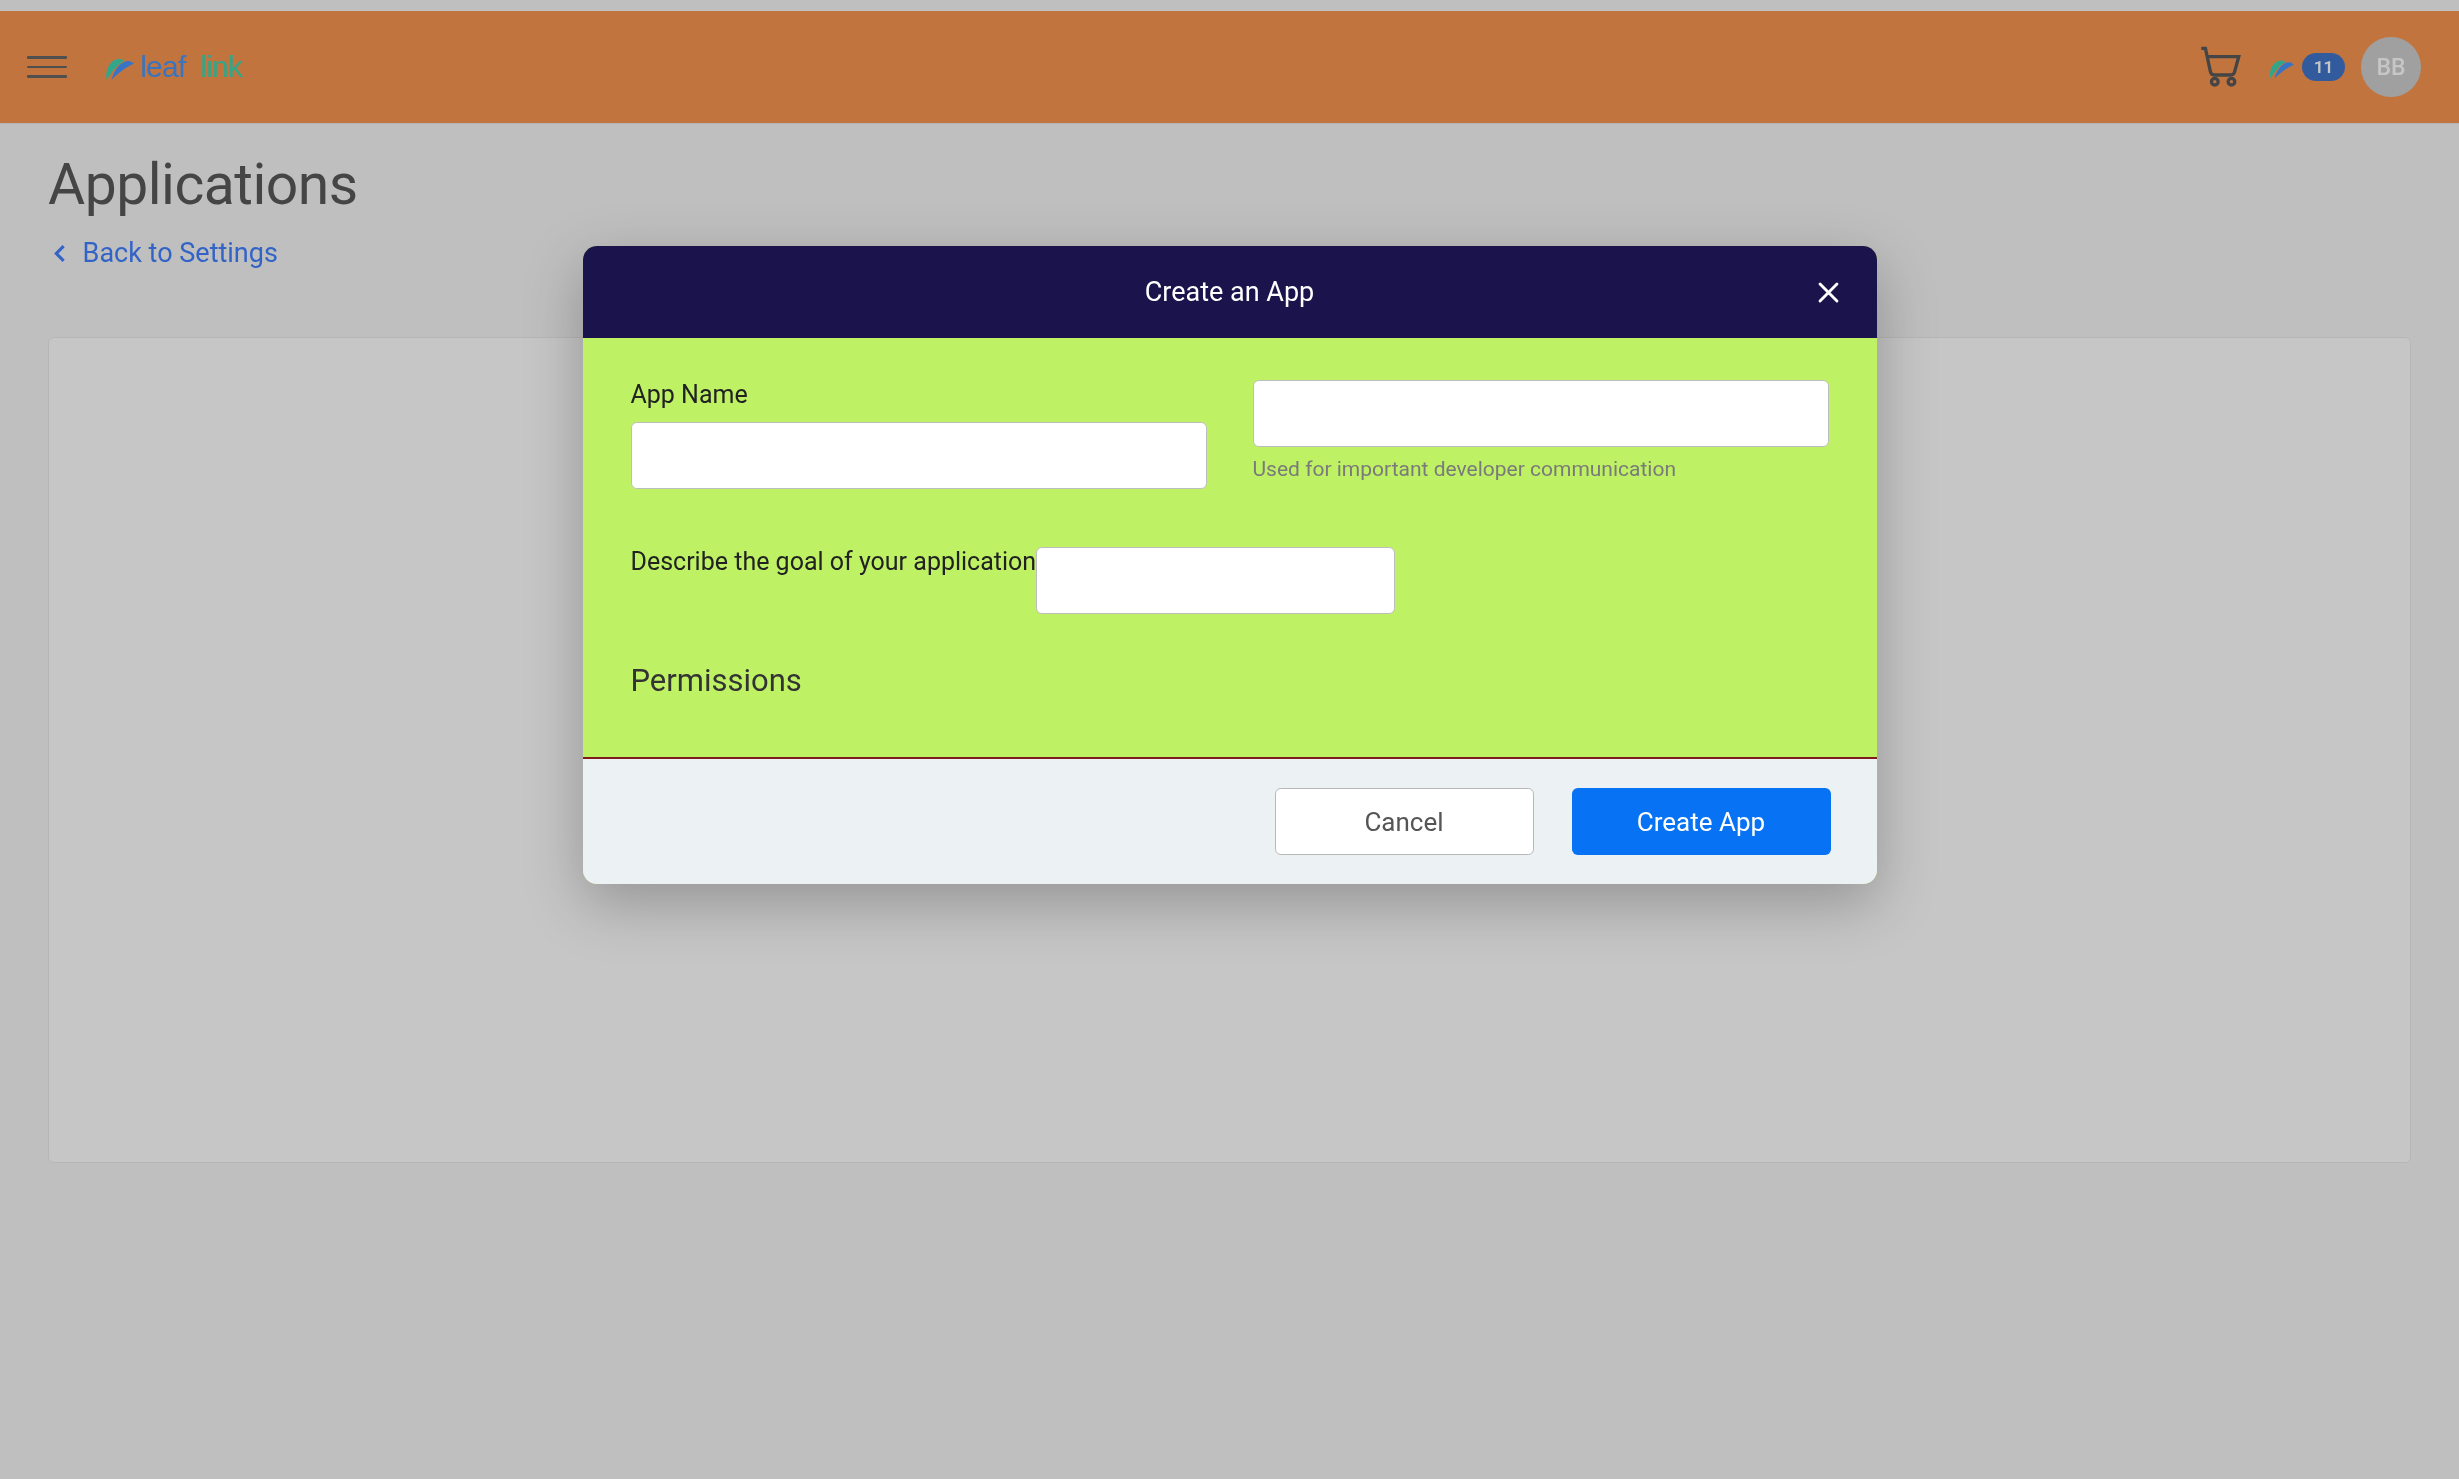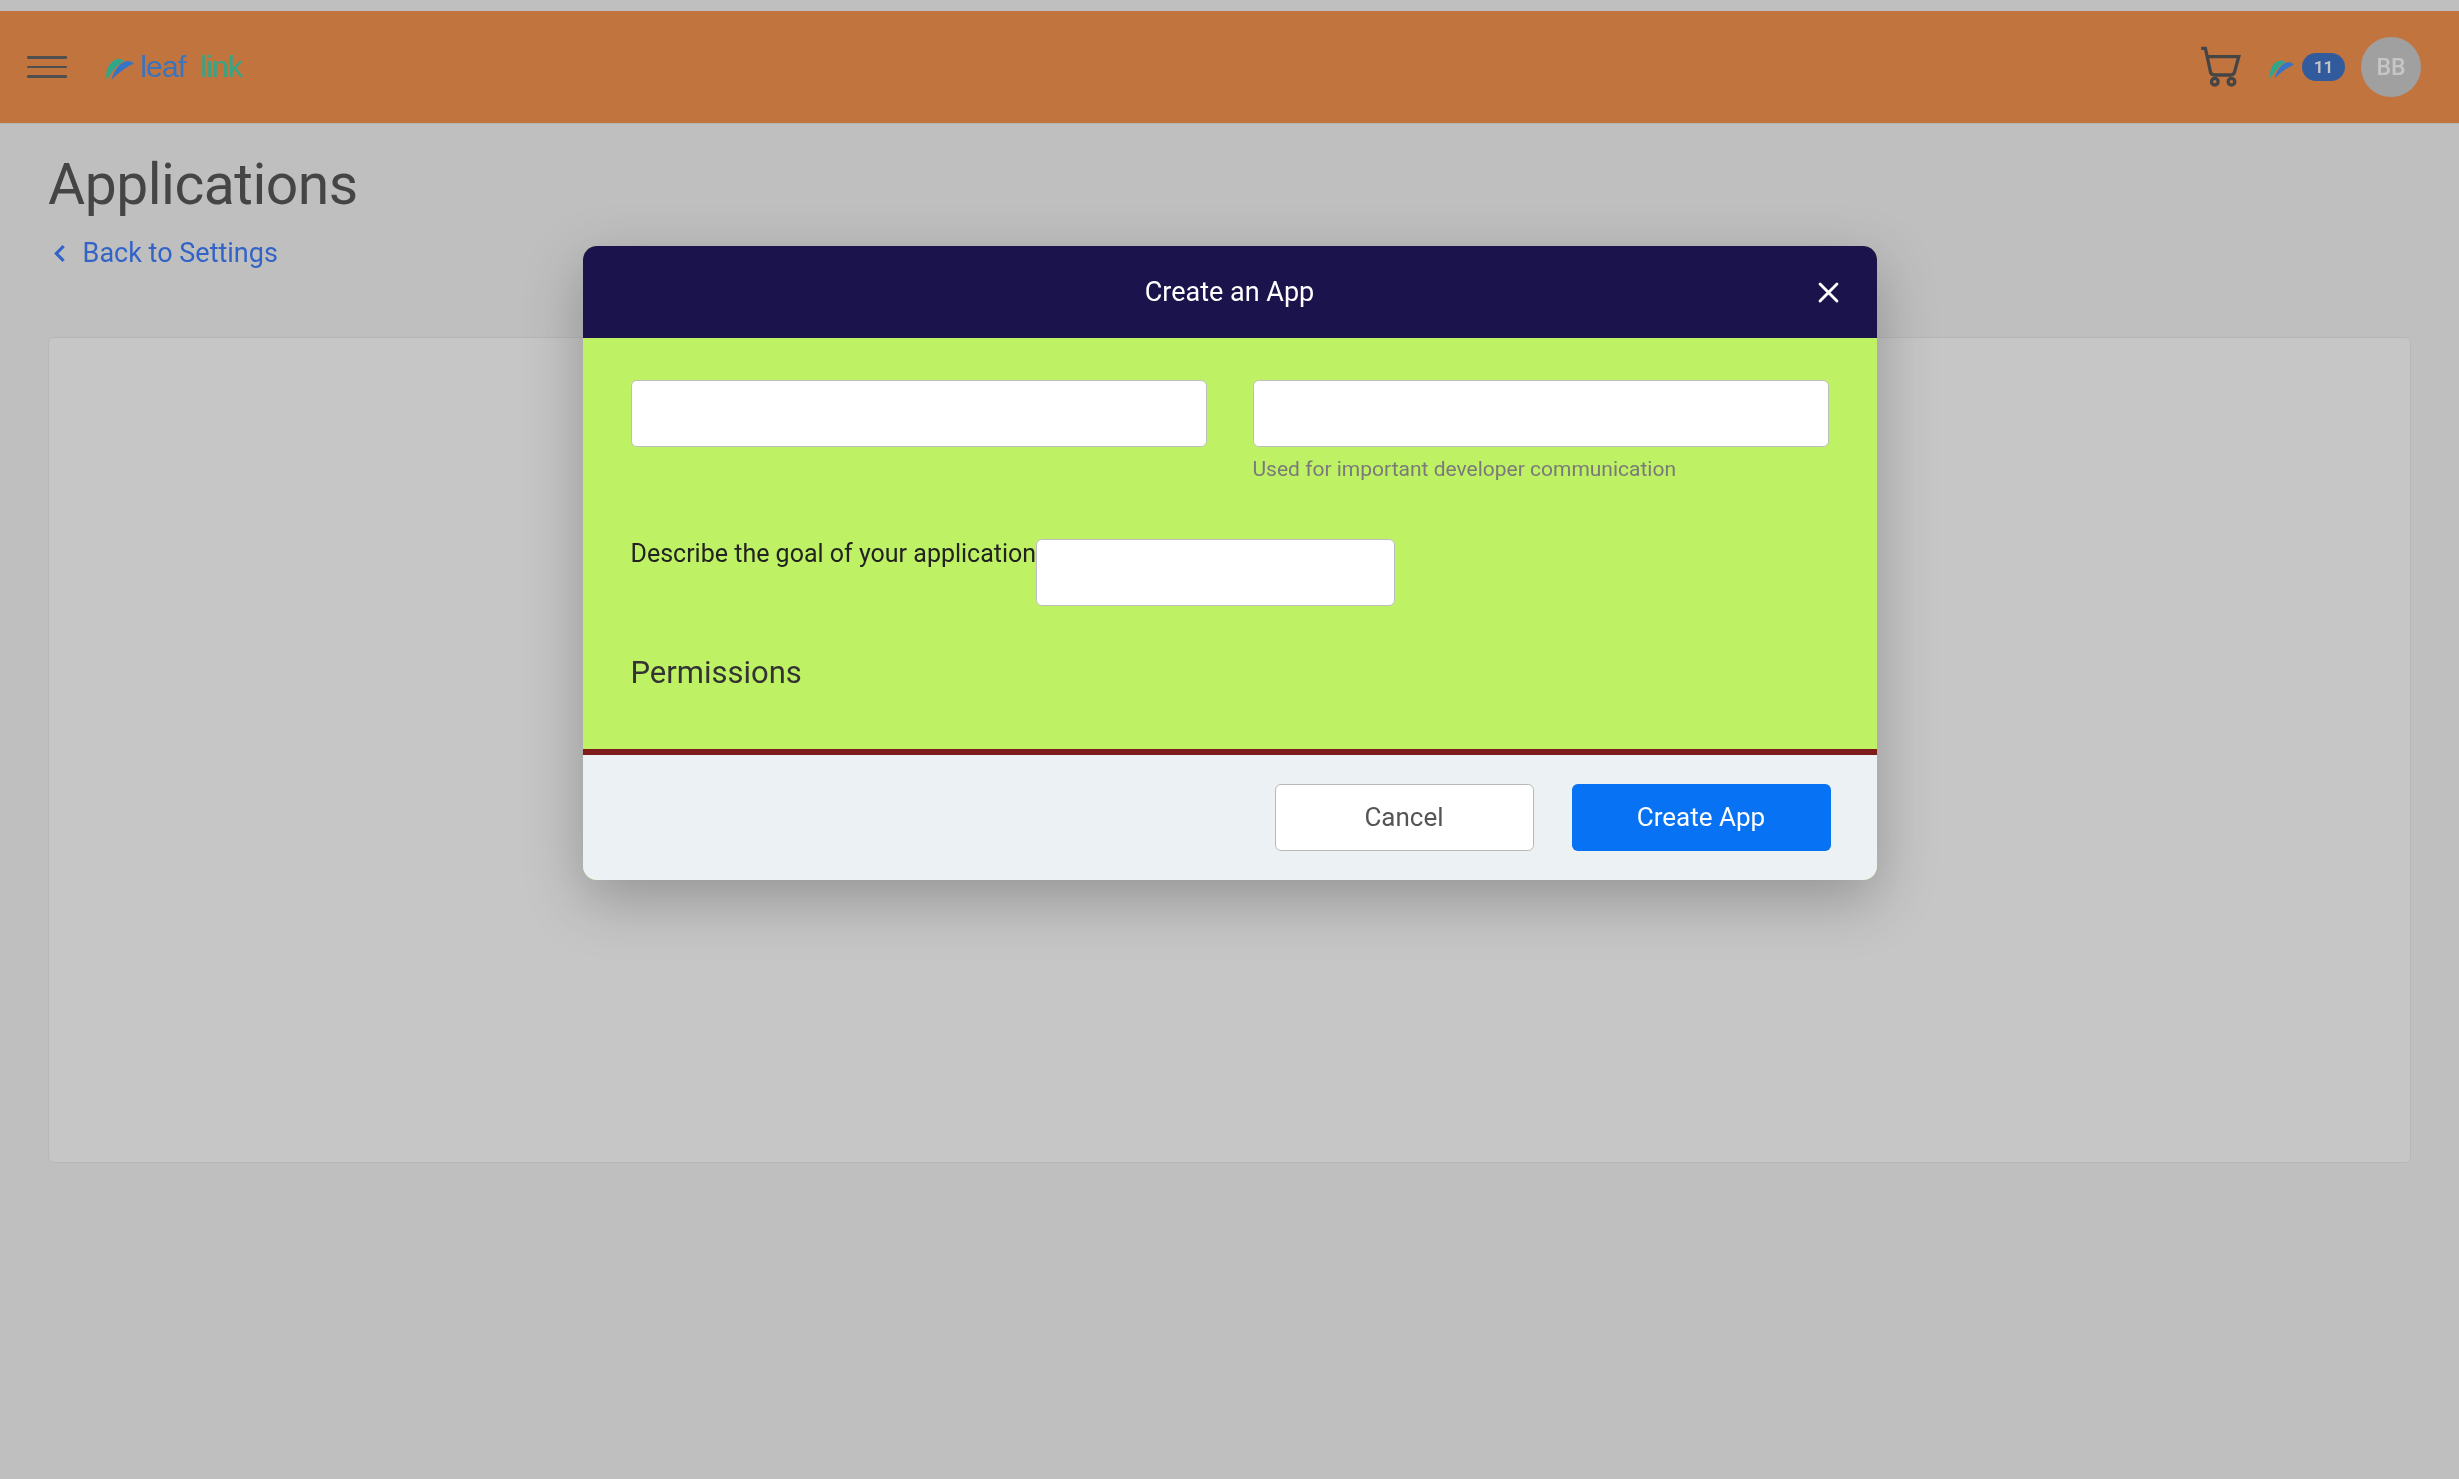--- a/index.html
+++ b/index.html
@@ -116,21 +116,21 @@
     }
     .radio.selected { border-color:#0B73FF; }
     .radio.selected::after {
       content:""; position:absolute; top:50%; left:50%;
       width:19px; height:19px; background:#0B73FF; border-radius:50%;
       transform:translate(-50%,-50%);
     }
     
     .modal-footer {
       background:#ECF1F3;
-      border-top:6px solid #7f1d1d;
+      border-top:2px solid #7f1d1d;
       padding:29px 46px;
       display:flex; justify-content:flex-end; gap:38px;
     }
     .btn {
       height:67px; border-radius:5.8px; font-size:26px; font-weight:400;
       padding:0 42px; cursor:pointer; display:flex; align-items:center; justify-content:center;
       min-width: 259px;
     }
     .btn-secondary { background:#fff; border:1.7px solid #B8B8B8; color:#555; }
     .btn-primary { background:#0772F4; border:none; color:#fff; }
@@ -194,20 +194,21 @@
       <div class="modal-close">
         <svg viewBox="0 0 24 24" width="29" height="29" stroke="#fff" stroke-width="2.4" stroke-linecap="round">
           <path d="M5 5 L19 19 M19 5 L5 19"></path>
         </svg>
       </div>
     </div>
 
     <div class="modal-body">
       <div class="form-row">
         <div class="form-col">
+          <label class="form-label">App Name</label>
           <input class="text-input" type="text" style="">
         </div>
         <div class="form-col">
           <input class="text-input" type="text" style="">
           <div class="help-text">Used for important developer communication</div>
         </div>
       </div>
 
       <div class="form-full">
         <label class="form-label">Describe the goal of your application</label>

